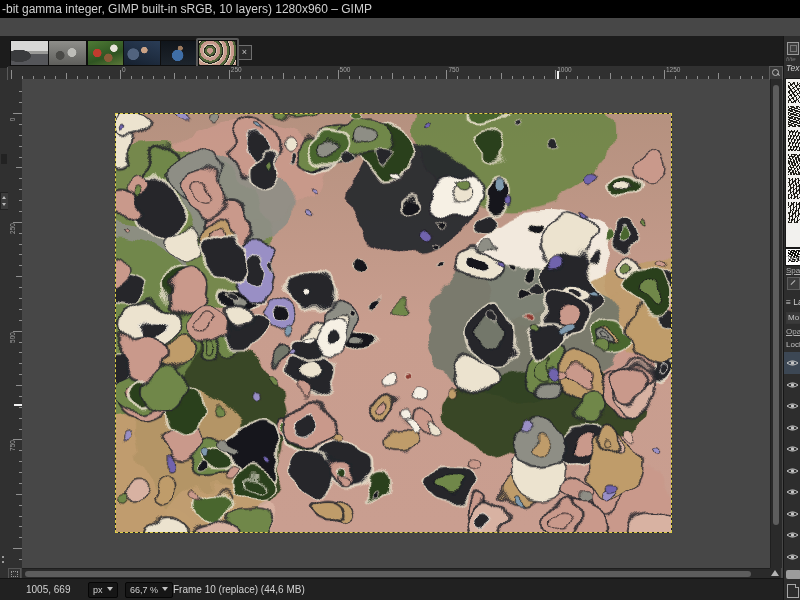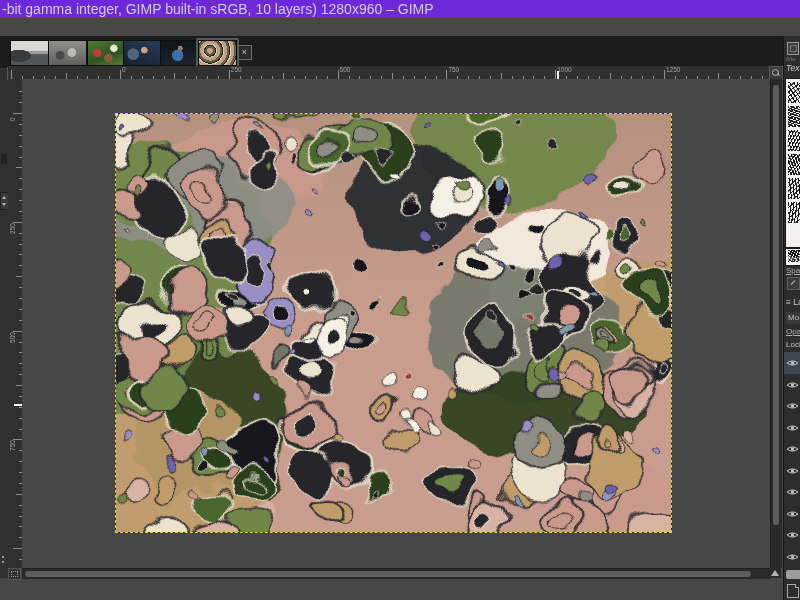--- a/index.html
+++ b/index.html
@@ -1,21 +1,21 @@
 <!DOCTYPE html>
 <html><head>
 <meta charset="utf-8">
 <style>
   html,body{margin:0;padding:0;background:#000;}
   #app{position:relative;width:800px;height:600px;overflow:hidden;
        font-family:"Liberation Sans","DejaVu Sans",sans-serif;
        background:#474747;-webkit-font-smoothing:antialiased;}
   
-  #title-bar{position:absolute;left:0;top:0;width:800px;height:18px;background:#6d28d9;
-             color:#cfcfcf;font-size:14px;line-height:18px;white-space:nowrap;overflow:hidden;}
+  #title-bar{position:absolute;left:0;top:0;width:800px;height:18px;background:#000000;
+             color:#cfcfcf;font-size:12px;line-height:18px;white-space:nowrap;overflow:hidden;}
   #title-bar span{margin-left:2px;}
   #menu-bar{position:absolute;left:0;top:18px;width:800px;height:18px;background:#2b2b2b;
             color:#d8d8d8;font-size:11px;line-height:18px;white-space:nowrap;overflow:hidden;
             border-bottom:1px solid #1c1c1c;}
   .menu-item{display:inline-block;padding:0 7px;cursor:default;}
   .menu-item:first-child{padding-left:2px;}
   #tab-row{position:absolute;left:0;top:36px;width:800px;height:32px;background:#1c1c1c;}
   .tab{position:absolute;top:2px;width:41px;height:28px;padding:1px;border-radius:2px;}
   .tab.active{background:#585858;}
   .thumb{width:37px;height:24px;margin:1px auto;border:1px solid #0e0e0e;}
@@ -606,20 +606,26 @@
   <div id="quickmask-btn">
       <i></i>
     </div>
   <div id="h-scroll">
     <div id="h-thumb"></div>
   </div>
   <div id="nav-btn">
       <i></i>
     </div>
 
+  <div id="status-bar">
+    <span id="pos-label">1005, 669</span>
+    <span id="unit-btn" class="sb-btn"><span>px</span><span class="chev"></span></span>
+    <span id="zoom-btn" class="sb-btn"><span>66,7 %</span><span class="chev"></span></span>
+    <span id="status-msg">Frame 10 (replace) (44,6 MB)</span>
+  </div>
 
   <div id="right-dock">
     <div id="dock-tab-icon">
         <i></i>
       </div>
     <div id="dock-hint">fi/te</div>
     <div id="dock-tool-label">Text</div>
     <div id="font-list">
         <div class="font-item" style="background: repeating-linear-gradient(56deg, rgb(22, 21, 15) 0px, rgb(22, 21, 15) 1px, transparent 1px, transparent 3.1px), repeating-linear-gradient(144deg, rgb(51, 48, 42) 0px, rgb(51, 48, 42) 1px, transparent 1px, transparent 3.8px);"></div>
         <div class="font-item" style="background: repeating-linear-gradient(20deg, rgb(22, 21, 15) 0px, rgb(22, 21, 15) 1px, transparent 1px, transparent 2.2px), repeating-linear-gradient(147deg, rgb(51, 48, 42) 0px, rgb(51, 48, 42) 1px, transparent 1px, transparent 2.8px);"></div>

